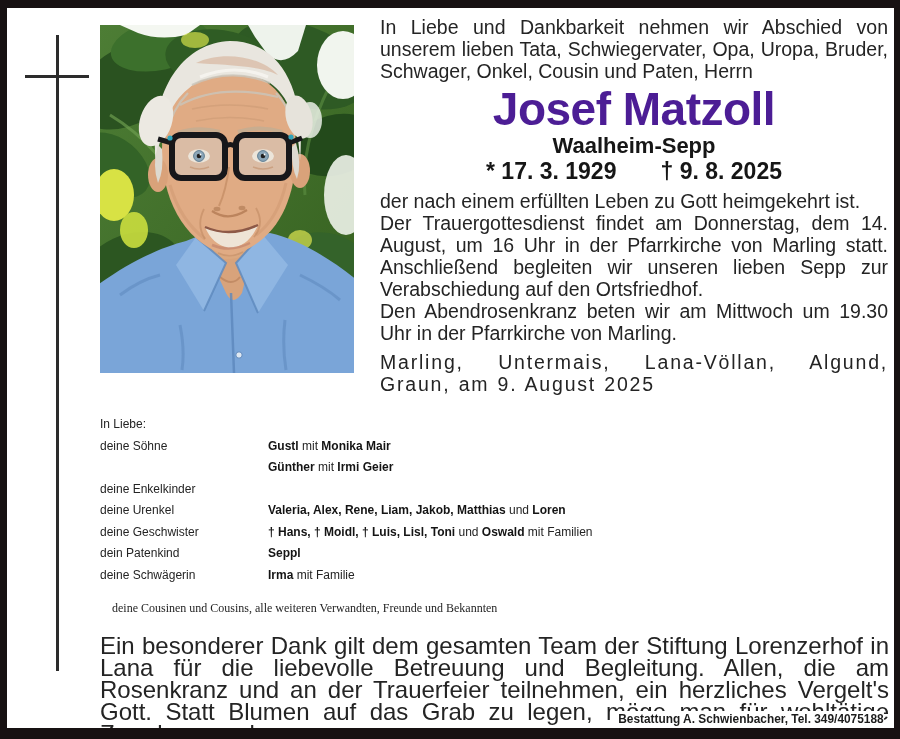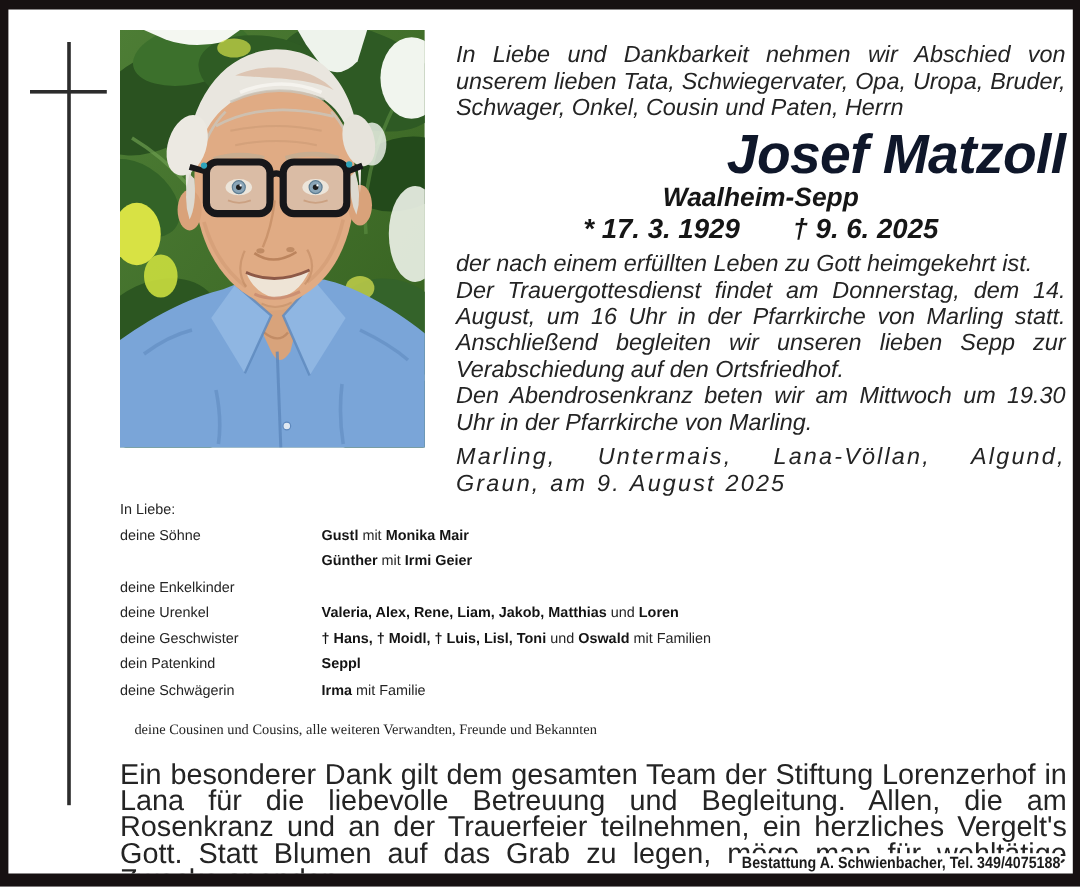--- a/index.html
+++ b/index.html
@@ -8,24 +8,24 @@
         border-style:solid;border-color:#171112;border-width:8px 6px 11px 7px;background:#ffffff;overflow:hidden;}
 
   
   .cross-v{position:absolute;left:49px;top:27px;width:2.5px;height:636px;background:#2c2c2c;}
   .cross-h{position:absolute;left:18px;top:67px;width:64px;height:2.5px;background:#2c2c2c;}
 
   
   .portrait{position:absolute;left:93px;top:17px;width:254px;height:348px;display:block;}
 
   
-  .right-col{position:absolute;left:373px;top:27px;width:508px;font-style:italic;}
+  .right-col{position:absolute;left:373px;top:8px;width:508px;}
   .intro{margin:0;font-size:19.5px;line-height:22px;text-align:justify;color:#242424;}
-  .name{margin:4px 0 0 0;font-size:46px;line-height:47px;font-weight:bold;text-align:right;
-        letter-spacing:-0.5px;color:#0f172a;}
+  .name{margin:4px 0 0 0;font-size:46px;line-height:47px;font-weight:bold;text-align:center;
+        letter-spacing:-0.5px;color:#4c1d95;}
   .nickname{margin-top:1px;font-size:22px;line-height:24px;font-weight:bold;text-align:center;color:#161616;}
   .dates{margin-top:1px;font-size:23px;line-height:25px;font-weight:bold;color:#161616;
          display:flex;justify-content:center;gap:44px;}
   .par{margin:0;font-size:19.5px;line-height:22px;text-align:justify;color:#242424;}
   .par-first{margin-top:6px;}
   .places{margin:8px 0 0 0;font-size:19.5px;line-height:21.5px;letter-spacing:1.8px;word-spacing:1px;
           text-align:justify;color:#242424;}
 
   
   .family{position:absolute;left:93px;top:406px;width:781px;font-size:12px;line-height:21.5px;color:#242424;}
@@ -159,21 +159,21 @@
       <path d="M118,228 Q130,234 143,227" stroke="#c08a63" stroke-width="1.6" fill="none" opacity=".5"></path>
     </g>
   </svg>
 
   <div class="right-col">
     <p class="intro">In Liebe und Dankbarkeit nehmen wir Abschied von unserem lieben Tata, Schwiegervater, Opa, Uropa, Bruder, Schwager, Onkel, Cousin und Paten, Herrn</p>
     <h1 class="name">Josef Matzoll</h1>
     <div class="nickname">Waalheim-Sepp</div>
     <div class="dates">
       <span>* 17. 3. 1929</span>
-      <span>† 9. 6. 2025</span>
+      <span>† 9. 8. 2025</span>
     </div>
     <p class="par par-first">der nach einem erfüllten Leben zu Gott heimgekehrt ist.</p>
     <p class="par">Der Trauergottesdienst findet am Donnerstag, dem 14. August, um 16 Uhr in der Pfarrkirche von Marling statt. Anschließend begleiten wir unseren lieben Sepp zur Verabschiedung auf den Ortsfriedhof.</p>
     <p class="par">Den Abendrosenkranz beten wir am Mittwoch um 19.30 Uhr in der Pfarrkirche von Marling.</p>
     <p class="places">Marling, Untermais, Lana-Völlan, Algund, Graun, am 9. August 2025</p>
   </div>
 
   <div class="family">
     <div class="in-liebe">In Liebe:</div>
     <div id="family-rows">

